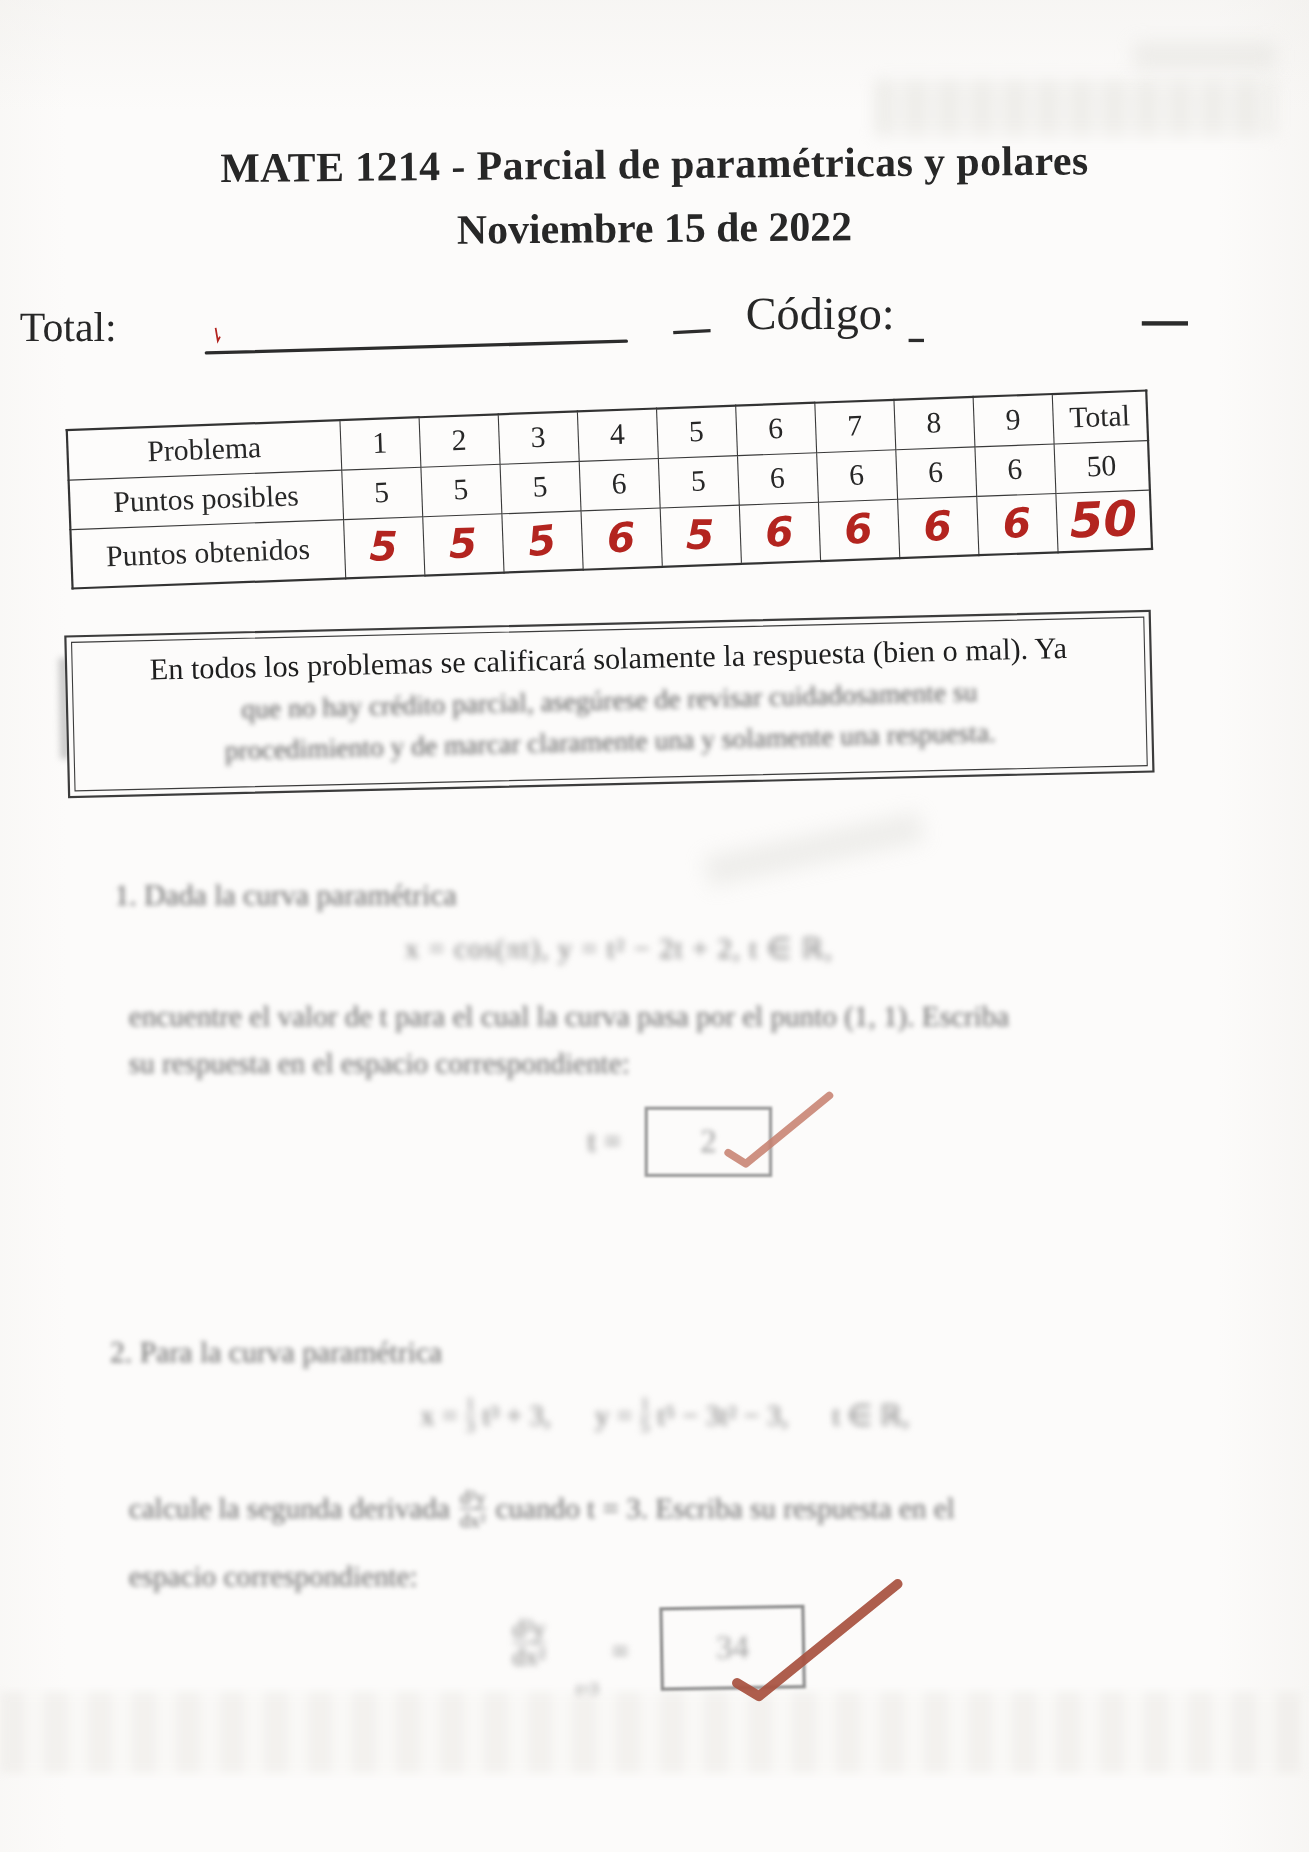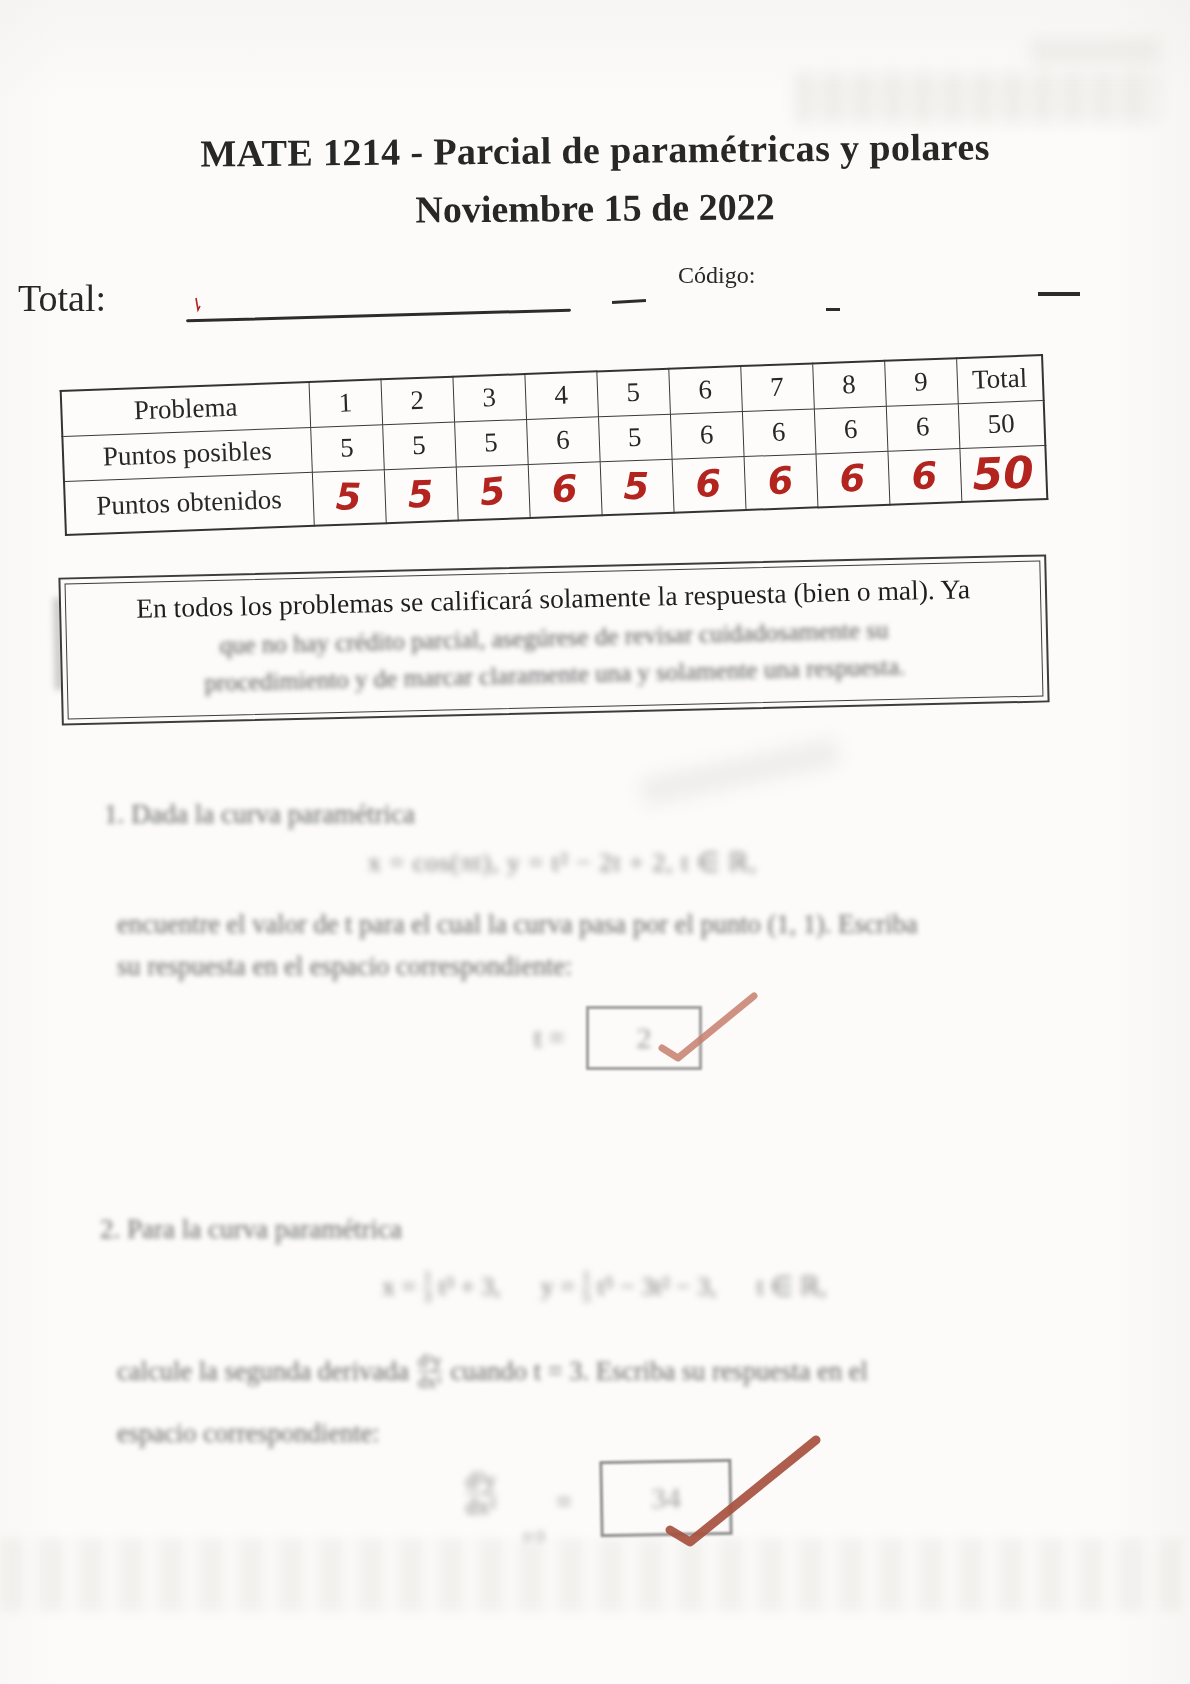--- a/index.html
+++ b/index.html
@@ -27,21 +27,21 @@
     background:repeating-linear-gradient(90deg,#eceae6 0 22px,#f7f6f3 22px 40px);
     filter:blur(4px); opacity:.55; }
 
   .title1 { position:absolute; top:128px; left:0; width:100%; text-align:center;
     font-size:38px; font-weight:bold; letter-spacing:.4px; transform:rotate(-.5deg); }
   .title2 { position:absolute; top:186px; left:0; width:100%; text-align:center;
     font-size:38px; font-weight:bold; transform:rotate(-.5deg); }
 
   .id-row { position:absolute; left:0; top:0; width:100%; height:100%; pointer-events:none; }
   .name-label { position:absolute; left:18px;  top:276px; font-size:38px; }
-  .code-label { position:absolute; left:678px; top:262px; font-size:24px; }
+  .code-label { position:absolute; left:678px; top:262px; font-size:42px; }
   .name-line  { position:absolute; left:186px; top:314px; width:385px; height:3px; background:#2c2c2c; transform:rotate(-1.6deg); border-radius:2px; }
   .dash-short { position:absolute; left:612px; top:300px; width:34px; height:3px; background:#2c2c2c; transform:rotate(-3deg); }
   .dash-tiny  { position:absolute; left:826px; top:308px; width:14px; height:3px; background:#2c2c2c; }
   .dash-right { position:absolute; left:1038px; top:292px; width:42px; height:4px; background:#2c2c2c; }
   .pen-tick   { position:absolute; left:194px; top:296px; width:8px; height:20px; }
 
   table.score { position:absolute; left:62px; top:372px; border-collapse:collapse;
     transform:rotate(-2.1deg); table-layout:fixed; background:#fdfcfb;
     border:2.5px solid #333; }
   table.score td { border:1.8px solid #3a3a3a; text-align:center; font-size:27px;

